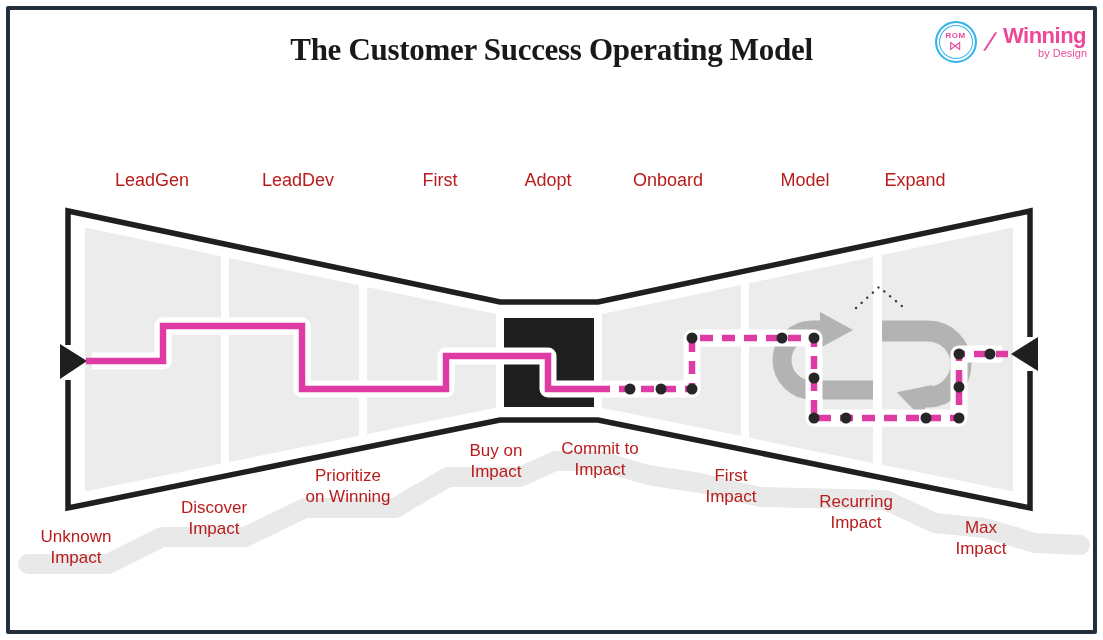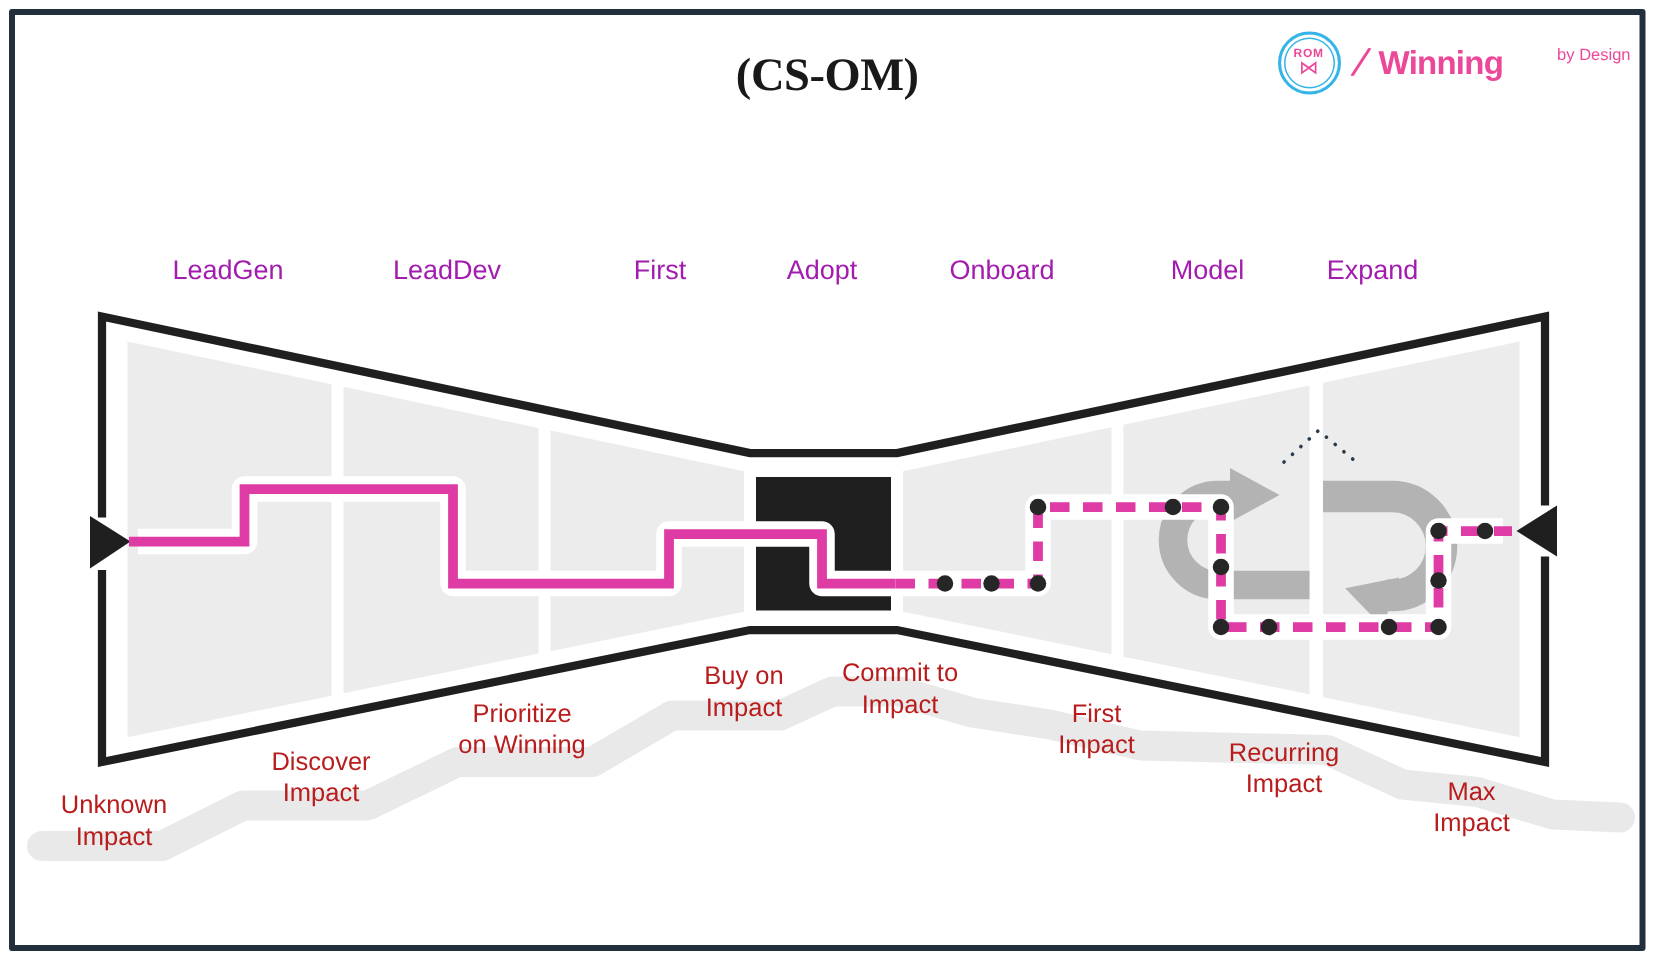--- a/index.html
+++ b/index.html
@@ -4,43 +4,43 @@
 <style>
   html,body{margin:0;padding:0;background:#fff;}
   body{width:1103px;height:640px;position:relative;overflow:hidden;
        font-family:"Liberation Sans",sans-serif;}
   .frame{position:absolute;inset:6px;border:4px solid #22303D;border-radius:2px;pointer-events:none;}
   .title{position:absolute;top:32px;left:0;width:100%;text-align:center;margin:0;
          font-family:"Liberation Serif",serif;font-weight:700;font-size:31px;
          line-height:1.18;color:#191919;letter-spacing:-0.3px;}
   .title span{display:block;}
   .stage-label{position:absolute;top:170px;transform:translateX(-50%);
-               font-size:18px;color:#a21caf;white-space:nowrap;}
+               font-size:18px;color:#b91c1c;white-space:nowrap;}
   .impact-label{position:absolute;transform:translateX(-50%);text-align:center;
                 font-size:17px;line-height:1.22;color:#b91c1c;white-space:pre-line;}
   .diagram-svg{position:absolute;left:0;top:0;}
   
   .logo{position:absolute;top:21px;right:16px;display:flex;align-items:center;gap:9px;color:#ec4899;}
   .rom-badge{width:38px;height:38px;border:2px solid #35B4E8;border-radius:50%;
              display:flex;flex-direction:column;align-items:center;justify-content:center;
              box-shadow:inset 0 0 0 2px #fff,inset 0 0 0 3px #35B4E8;}
   .rom-text{font-size:8px;font-weight:700;letter-spacing:0.5px;line-height:1;}
   .rom-bowtie{font-family:"DejaVu Sans",sans-serif;font-size:13px;line-height:0.9;}
   .logo-slash{font-size:27px;font-weight:300;font-style:italic;transform:rotate(8deg);line-height:1;}
-  .brand{display:flex;line-height:1;}
+  .brand{display:flex;flex-direction:column;line-height:1;align-items:center;}
   .brand-name{font-size:22px;font-weight:700;letter-spacing:-0.5px;}
   .brand-tagline{font-size:11px;margin-left:24px;margin-top:1px;padding-left:12px;}
 </style>
 </head>
 <body>
 
 <div class="frame"></div>
 
 <h1 class="title">
-  <span>(CS-OM)</span>
+  <span>The Customer Success Operating Model</span>
 </h1>
 
 <div class="logo">
   <div class="rom-badge">
     <span class="rom-text">ROM</span>
     <span class="rom-bowtie">⋈</span>
   </div>
   <span class="logo-slash">/</span>
   <div class="brand">
     <span class="brand-name">Winning</span>

